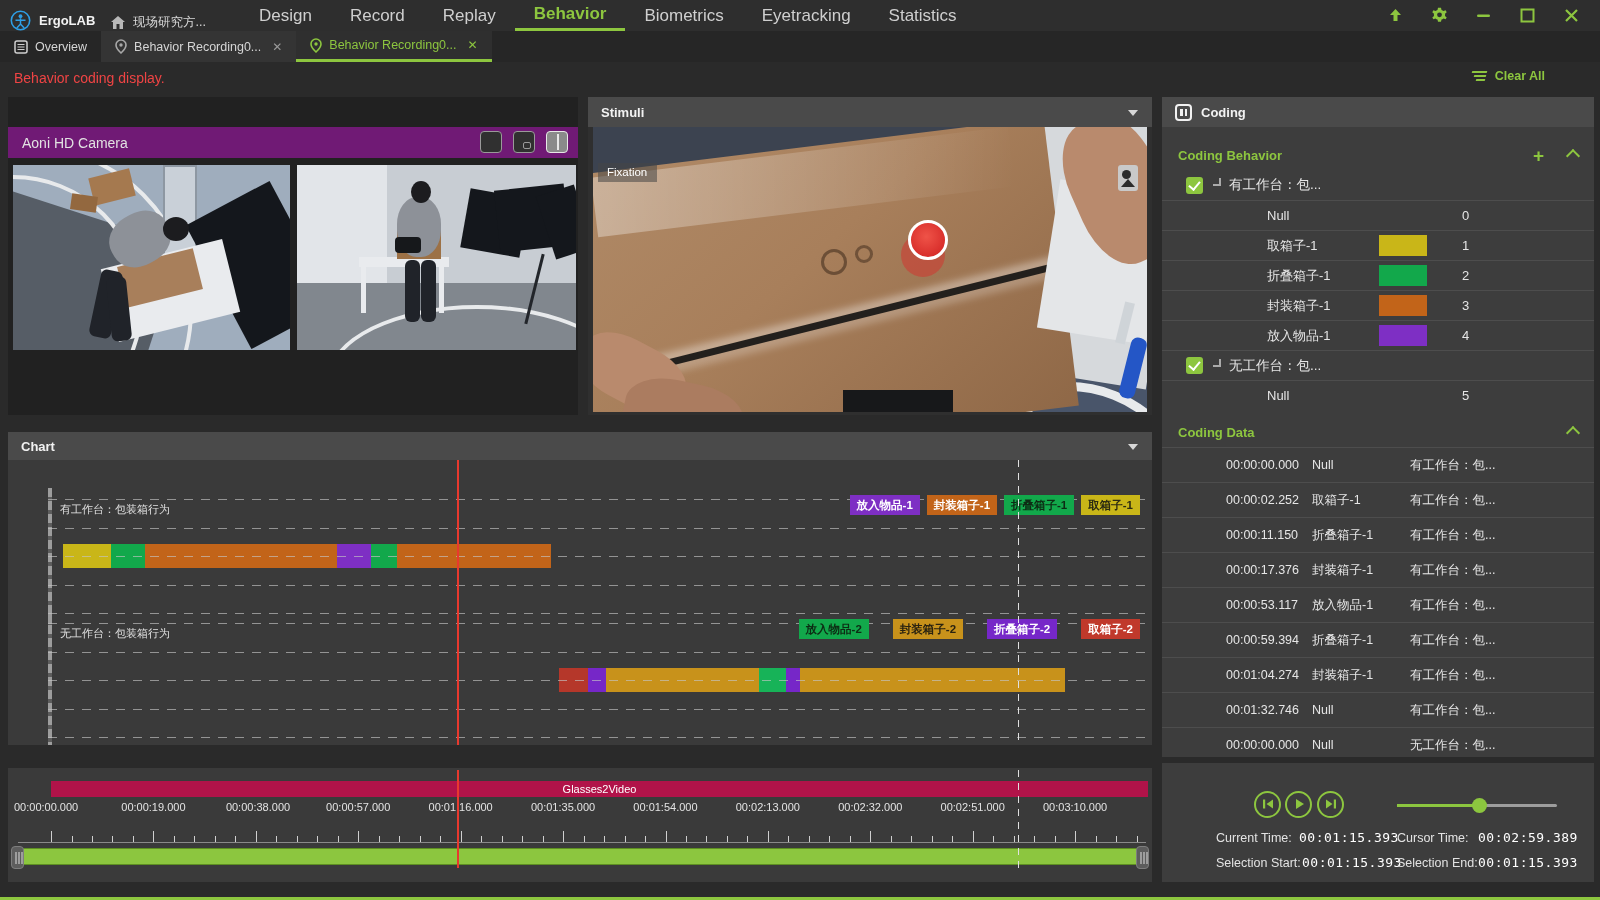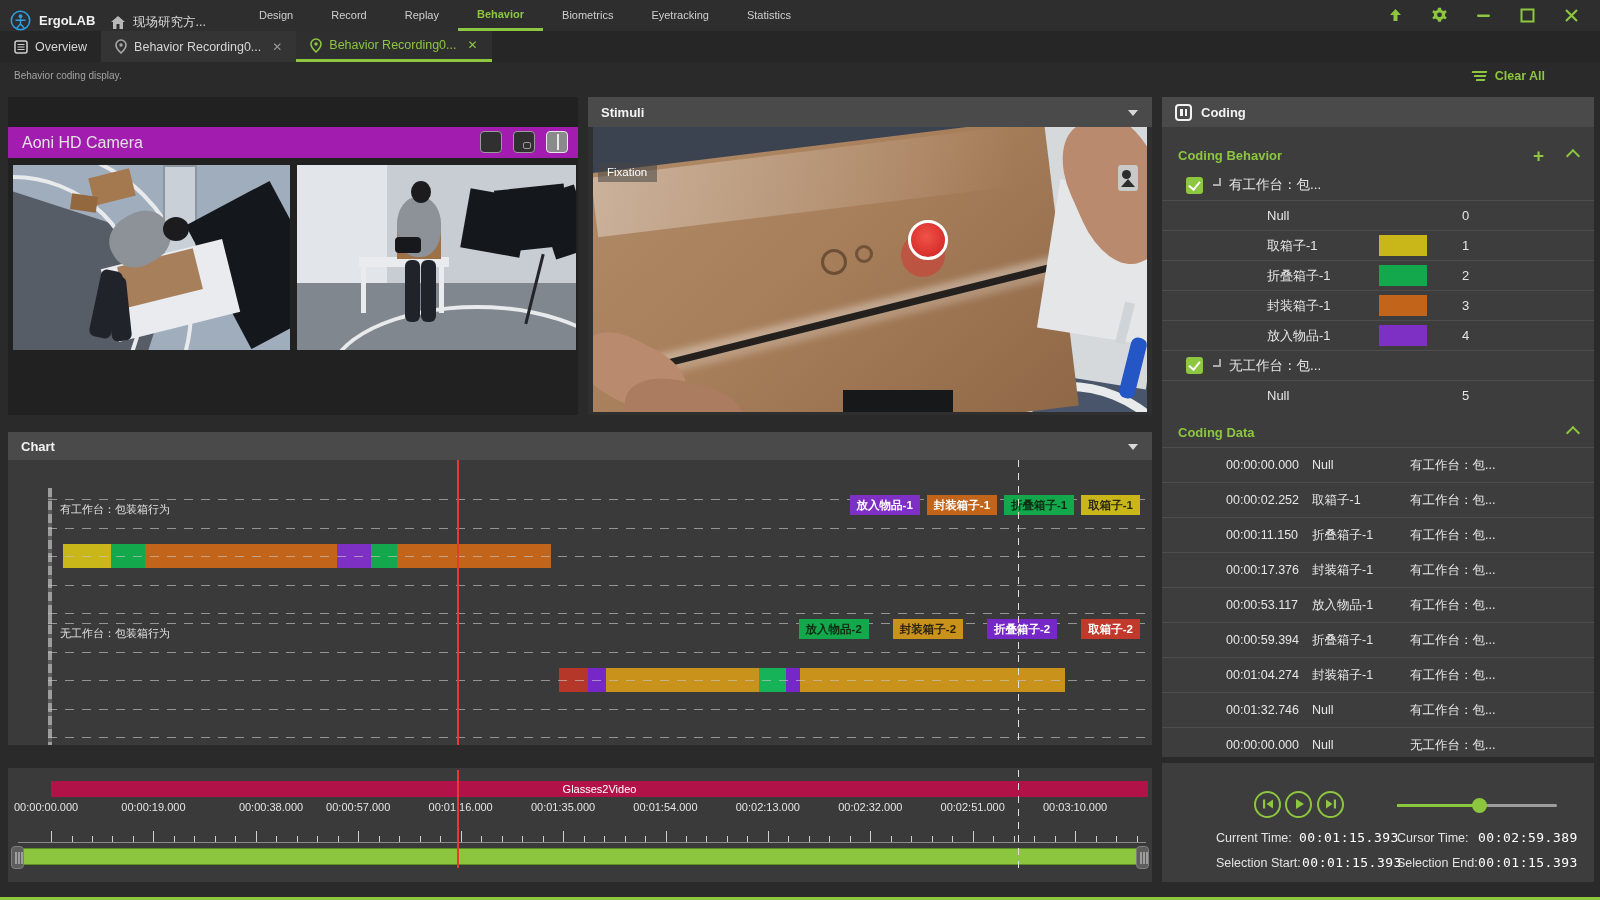--- a/index.html
+++ b/index.html
@@ -4,43 +4,43 @@
 <style>
 *{margin:0;padding:0;box-sizing:border-box}
 html,body{width:1600px;height:900px;background:#2a2a2a;font-family:"Liberation Sans",sans-serif;overflow:hidden}
 body{position:relative}
 
 #titlebar{position:absolute;left:0;top:0;width:1600px;height:31px;background:#2e2e2e;display:flex;align-items:flex-end}
 #logo{display:flex;align-items:center;gap:8px;padding-left:10px;width:110px}
 #app-name{color:#f2f2f2;font-size:13px;font-weight:bold}
 #project{display:flex;align-items:center;gap:7px;width:130px;color:#d8d8d8;font-size:12.5px}
 .menu{display:flex;height:31px;align-items:center}
-.menu-item{color:#cfcfcf;font-size:11px;padding:0 19px;height:31px;line-height:31px;cursor:default}
+.menu-item{color:#cfcfcf;font-size:17px;padding:0 19px;height:31px;line-height:31px;cursor:default}
 .menu-item.active{color:#8dc63f;font-weight:bold;border-bottom:3px solid #8dc63f;line-height:28px}
 #win-icons{position:absolute;right:0;top:0;height:31px;display:flex;align-items:center;gap:26px;padding-right:20px}
 .win-ic{width:18px;height:18px;display:flex;align-items:center;justify-content:center}
 
 #tabbar{position:absolute;left:0;top:31px;width:1600px;height:31px;background:#262626;display:flex;align-items:flex-start}
 .tab{height:31px;display:flex;align-items:center;gap:7px;padding:0 14px;font-size:12.5px;color:#d5d5d5}
 .tab .close{color:#9a9a9a;font-size:12px;margin-left:4px}
 .tab.mid{background:#343434}
 .tab.active{background:#2f2f2f;border-bottom:3px solid #8dc63f;color:#8dc63f}
 .tab.active .close{color:#8dc63f}
 
 #statusrow{position:absolute;left:0;top:62px;width:1600px;height:30px}
-#status-msg{position:absolute;left:14px;top:8px;font-size:10px;color:#a3a3a3}
+#status-msg{position:absolute;left:14px;top:8px;font-size:14px;color:#ef4444}
 #clear-all{position:absolute;right:55px;top:7px;display:flex;align-items:center;gap:8px;color:#8dc63f;font-size:12.5px;font-weight:bold;cursor:pointer}
 .clr-lines span{display:block;height:2px;background:#8dc63f;margin:2px 0;transform:skewX(-18deg)}
 
 .panel{position:absolute;background:#3a3a3a}
 .phead{height:30px;background:#4a4a4a;color:#f2f2f2;font-size:13px;font-weight:bold;display:flex;align-items:center;padding:0 13px;position:relative}
 .caret{position:absolute;right:14px;top:13px;width:0;height:0;border-left:5px solid transparent;border-right:5px solid transparent;border-top:6px solid #d8d8d8}
 
 #video-panel{left:8px;top:97px;width:570px;height:318px;background:#212121}
-#video-sub{position:absolute;left:0;top:30px;width:570px;height:31px;background:#a21caf;display:flex;align-items:center;color:#e2e2e2;font-size:16px;padding-left:14px}
+#video-sub{position:absolute;left:0;top:30px;width:570px;height:31px;background:#701a75;display:flex;align-items:center;color:#e2e2e2;font-size:14px;padding-left:14px}
 .vbtns{position:absolute;right:10px;top:4px;display:flex;gap:11px}
 .vbtn{width:22px;height:22px;border:1.5px solid #9a9a9a;border-radius:4px;background:#303030;position:relative}
 .vbtn.active{background:#8a8a8a;border-color:#e8e8e8}
 .vbtn .pip{position:absolute;right:3px;bottom:3px;width:8px;height:7px;border:1.5px solid #9a9a9a;border-radius:2px}
 .vbtn .spl{position:absolute;left:50%;top:2px;bottom:2px;width:1.5px;background:#e8e8e8}
 .cam{position:absolute;top:68px;height:185px;overflow:hidden;background:#9fadbd}
 
 .floorL{position:absolute;left:-40%;top:20%;width:90%;height:130%;background:#565d66;transform:rotate(18deg)}
 .arc{position:absolute;border:4px solid #e8eaec;border-radius:50%}
 .box{position:absolute;background:#a5794f}
@@ -457,21 +457,21 @@
     </div>
 </div>
 
 <div id="timeline-panel" class="panel">
   <div id="media-bar" style="left: 43px; width: 1097px; background: rgb(177, 19, 73);">
     <span>Glasses2Video</span>
   </div>
   <div id="tick-labels">
       <span class="tick-lab" style="left: 43px; transform: translateX(-37px);">00:00:00.000</span>
       <span class="tick-lab" style="left: 145.41px; transform: translateX(-50%);">00:00:19.000</span>
-      <span class="tick-lab" style="left: 263px; transform: translateX(-50%);">00:00:38.000</span>
+      <span class="tick-lab" style="left: 250px; transform: translateX(-50%);">00:00:38.000</span>
       <span class="tick-lab" style="left: 350.23px; transform: translateX(-50%);">00:00:57.000</span>
       <span class="tick-lab" style="left: 452.64px; transform: translateX(-50%);">00:01:16.000</span>
       <span class="tick-lab" style="left: 555.05px; transform: translateX(-50%);">00:01:35.000</span>
       <span class="tick-lab" style="left: 657.46px; transform: translateX(-50%);">00:01:54.000</span>
       <span class="tick-lab" style="left: 759.87px; transform: translateX(-50%);">00:02:13.000</span>
       <span class="tick-lab" style="left: 862.28px; transform: translateX(-50%);">00:02:32.000</span>
       <span class="tick-lab" style="left: 964.69px; transform: translateX(-50%);">00:02:51.000</span>
       <span class="tick-lab" style="left: 1067.1px; transform: translateX(-50%);">00:03:10.000</span>
     </div>
   <div id="ruler">

